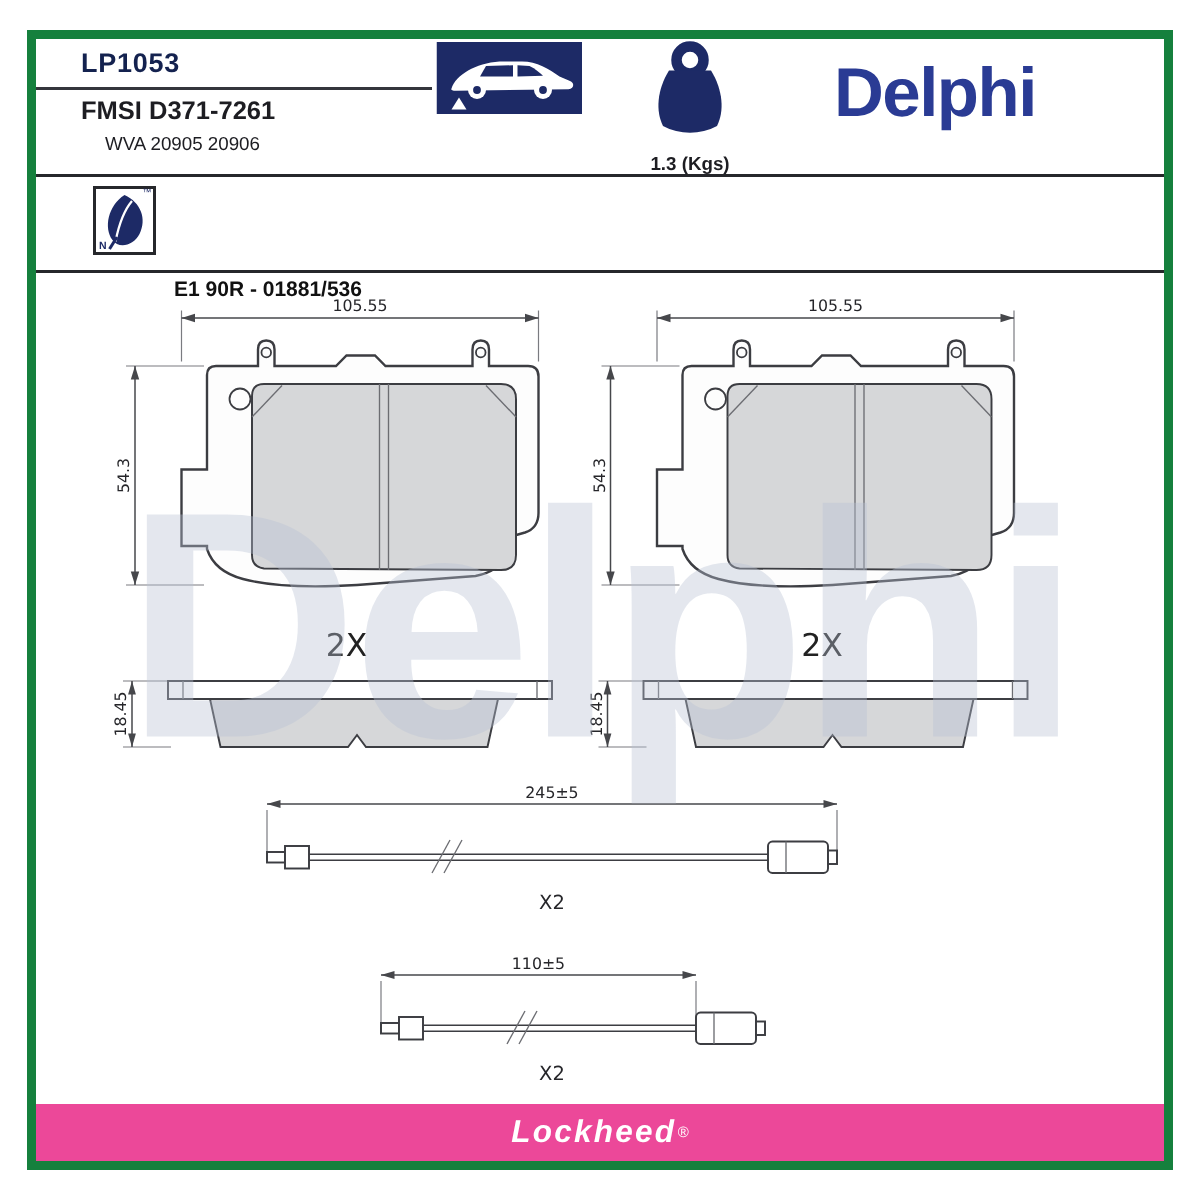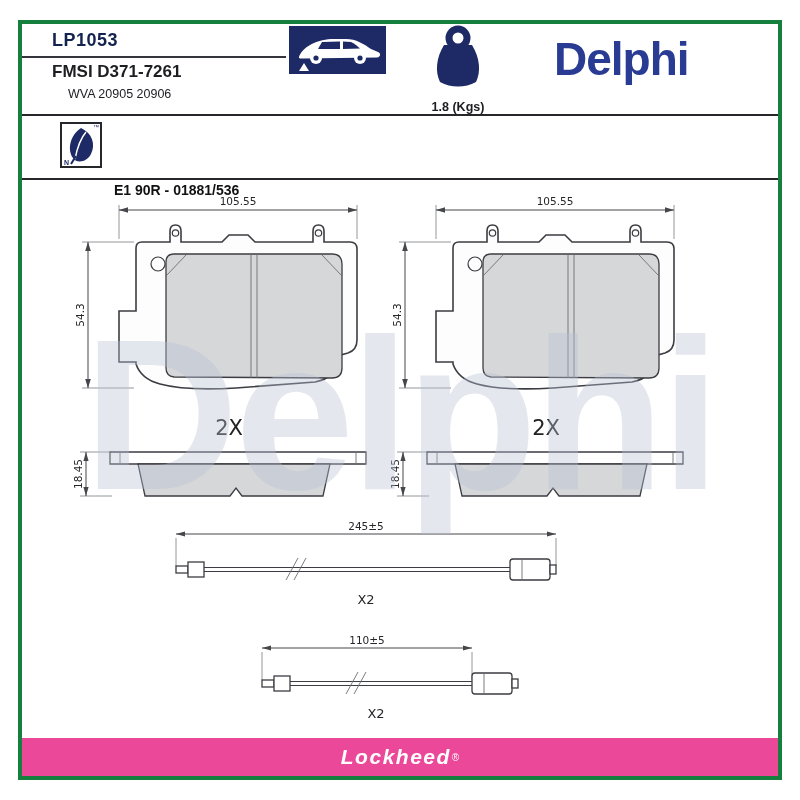--- a/index.html
+++ b/index.html
@@ -1,17 +1,17 @@
 <!DOCTYPE html>
 <html><head>
 <meta charset="utf-8">
 <style>
   html,body{margin:0;padding:0;background:#fff;}
   .page{position:relative;width:800px;height:800px;background:#fff;font-family:"Liberation Sans",sans-serif;overflow:hidden;}
-  .frame{position:absolute;left:18px;top:20px;width:764px;height:760px;border:4px solid #15803d;box-sizing:border-box;background:#fff;overflow:hidden;}
+  .frame{position:absolute;left:18px;top:20px;width:764px;height:760px;border:6px solid #15803d;box-sizing:border-box;background:#fff;overflow:hidden;}
   .abs{position:absolute;}
 
   
   .part-number{left:30px;top:6px;font-size:18px;font-weight:bold;color:#14224f;letter-spacing:.5px;}
   .header-rule-short{left:0;top:32px;width:264px;height:1.5px;background:#34353c;}
   .fmsi{left:30px;top:38px;font-size:17px;font-weight:bold;color:#1d1d22;}
   .wva{left:46px;top:63px;font-size:12.5px;font-weight:normal;color:#1d1d22;}
   .car-box{left:267px;top:2px;width:97px;height:48px;}
   .weight-icon{left:408px;top:0px;}
   .weight-label{left:388px;top:76px;width:96px;text-align:center;font-size:12.5px;font-weight:bold;color:#1d1d22;}
@@ -24,21 +24,21 @@
   .rule2{left:0;right:0;top:154px;height:2px;background:#26272b;}
 
   
   .pad-front-left{left:52px;top:168px;}
   .pad-front-right{left:369px;top:168px;}
   .qty-left{left:52px;top:392px;width:310px;text-align:center;font-size:21px;color:#222;font-family:"DejaVu Sans",sans-serif;}
   .qty-right{left:369px;top:392px;width:310px;text-align:center;font-size:21px;color:#222;font-family:"DejaVu Sans",sans-serif;}
   .pad-side-left{left:52px;top:414px;}
   .pad-side-right{left:369px;top:414px;}
   .sensor-long{left:136px;top:496px;text-align:right;}
-  .sensor-short{left:224px;top:610px;}
+  .sensor-short{left:214px;top:610px;}
 
   .watermark{left:50%;top:267px;transform:translateX(-50%);font-size:215px;font-weight:bold;color:#b9c2d4;opacity:.38;white-space:nowrap;letter-spacing:-4px;pointer-events:none;}
 
   .footer-bar{left:0;right:0;bottom:0;height:38px;background:#ec4899;color:#fff;display:flex;align-items:center;justify-content:center;}
   .footer-brand{font-style:italic;font-weight:bold;font-size:21px;letter-spacing:1.5px;}
   .footer-reg{font-size:10px;vertical-align:super;margin-left:1px;}
 
   
   svg .dim{stroke:#46474b;stroke-width:1;fill:none;}
   svg .ext{stroke:#7a7b80;stroke-width:.8;fill:none;}
@@ -76,21 +76,21 @@
         <polygon points="10,45 15,37 20,45" fill="#ffffff"></polygon>
       </svg>
     </div>
 
     <div class="abs weight-icon">
       <svg width="56" height="74" viewBox="0 0 56 74">
         <circle cx="28" cy="14" r="9" fill="none" stroke="#1d2a66" stroke-width="7"></circle>
         <path fill="#1d2a66" d="M14,21 L42,21 C50,34 51,48 46,58 C35,64 21,64 10,58 C5,48 6,34 14,21 Z"></path>
       </svg>
     </div>
-    <div class="abs weight-label">1.8 (Kgs)</div>
+    <div class="abs weight-label">1.3 (Kgs)</div>
 
     <div class="abs delphi-logo">Delphi</div>
 
     <div class="abs rule1"></div>
 
     <div class="abs eco-box">
       <svg width="38" height="42" viewBox="0 0 38 42">
         <path fill="#1d2a66" d="M19,4 C30,9 34,20 29,30 C25,38 15,40 11,34 C5,26 8,11 19,4 Z"></path>
         <path d="M13,35 C15,25 18,15 24,8" stroke="#ffffff" stroke-width="1.5" fill="none"></path>
         <line x1="9" y1="40" x2="14" y2="32" stroke="#1d2a66" stroke-width="2"></line>

